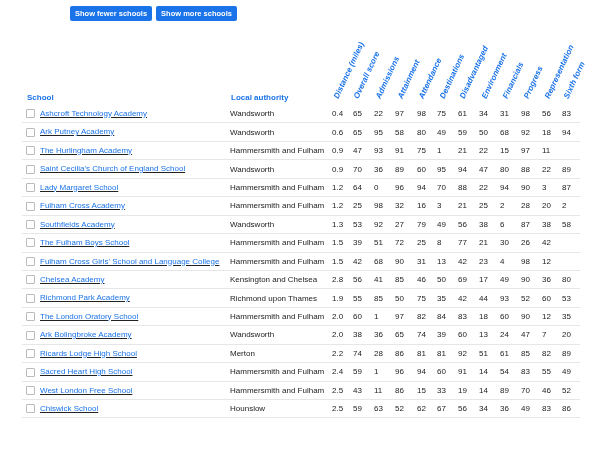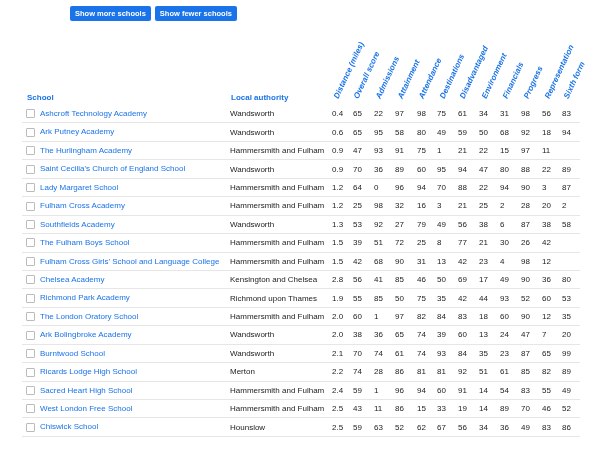--- a/index.html
+++ b/index.html
@@ -19,35 +19,35 @@
   .hdr-rot span {
     position: absolute; bottom: 0; left: 0;
     transform-origin: 0 100%; transform: rotate(-65deg);
     white-space: nowrap; color: #1a73e8; font-weight: bold; font-style: italic; font-size: 8px;
   }
   .hdr-plain {
     position: absolute; top: 93px; color: #1a73e8; font-weight: bold; font-size: 8px;
   }
   table { position: absolute; top: 105px; left: 22px; border-collapse: collapse; }
   td { height: 17.45px; padding: 0; border-bottom: 1px solid #e6e6e6; font-size: 8px; white-space: nowrap; }
-  td.name { width: 208px; }
+  td.name { width: 208px; text-decoration: underline; }
   td.name .cb {
     display: inline-block; width: 7px; height: 7px; border: 1px solid #bbb; border-radius: 1px;
     vertical-align: middle; margin-left: 4px; margin-right: 5px; background: #fff;
   }
   td.name a { color: #1a73e8; text-decoration: none; vertical-align: middle; }
   td.la { width: 102px; color: #222; }
   td.num { text-align: left; color: #222; }
 </style>
 </head>
 <body>
 
 <div class="toolbar">
+  <button class="btn">Show fewer schools</button>
   <button class="btn">Show more schools</button>
-  <button class="btn">Show fewer schools</button>
 </div>
 
 <div class="hdr-plain" style="left:27px;">School</div>
 <div class="hdr-plain" style="left:231px;">Local authority</div>
 
 <div id="rot-headers">
     <div class="hdr-rot" style="left: 340px;">
       <span>Distance (miles)</span>
     </div>
     <div class="hdr-rot" style="left: 360px;">
@@ -289,36 +289,20 @@
         <td class="num" style="width: 20px;">74</td>
         <td class="num" style="width: 21px;">39</td>
         <td class="num" style="width: 21px;">60</td>
         <td class="num" style="width: 21px;">13</td>
         <td class="num" style="width: 21px;">24</td>
         <td class="num" style="width: 21px;">47</td>
         <td class="num" style="width: 20px;">7</td>
         <td class="num" style="width: 18px;">20</td>
       </tr>
       <tr>
-        <td class="name"><span class="cb"></span><a>Burntwood School</a></td>
-        <td class="la">Wandsworth</td>
-        <td class="num" style="width: 21px;">2.1</td>
-        <td class="num" style="width: 21px;">70</td>
-        <td class="num" style="width: 21px;">74</td>
-        <td class="num" style="width: 22px;">61</td>
-        <td class="num" style="width: 20px;">74</td>
-        <td class="num" style="width: 21px;">93</td>
-        <td class="num" style="width: 21px;">84</td>
-        <td class="num" style="width: 21px;">35</td>
-        <td class="num" style="width: 21px;">23</td>
-        <td class="num" style="width: 21px;">87</td>
-        <td class="num" style="width: 20px;">65</td>
-        <td class="num" style="width: 18px;">99</td>
-      </tr>
-      <tr>
         <td class="name"><span class="cb"></span><a>Ricards Lodge High School</a></td>
         <td class="la">Merton</td>
         <td class="num" style="width: 21px;">2.2</td>
         <td class="num" style="width: 21px;">74</td>
         <td class="num" style="width: 21px;">28</td>
         <td class="num" style="width: 22px;">86</td>
         <td class="num" style="width: 20px;">81</td>
         <td class="num" style="width: 21px;">81</td>
         <td class="num" style="width: 21px;">92</td>
         <td class="num" style="width: 21px;">51</td>

